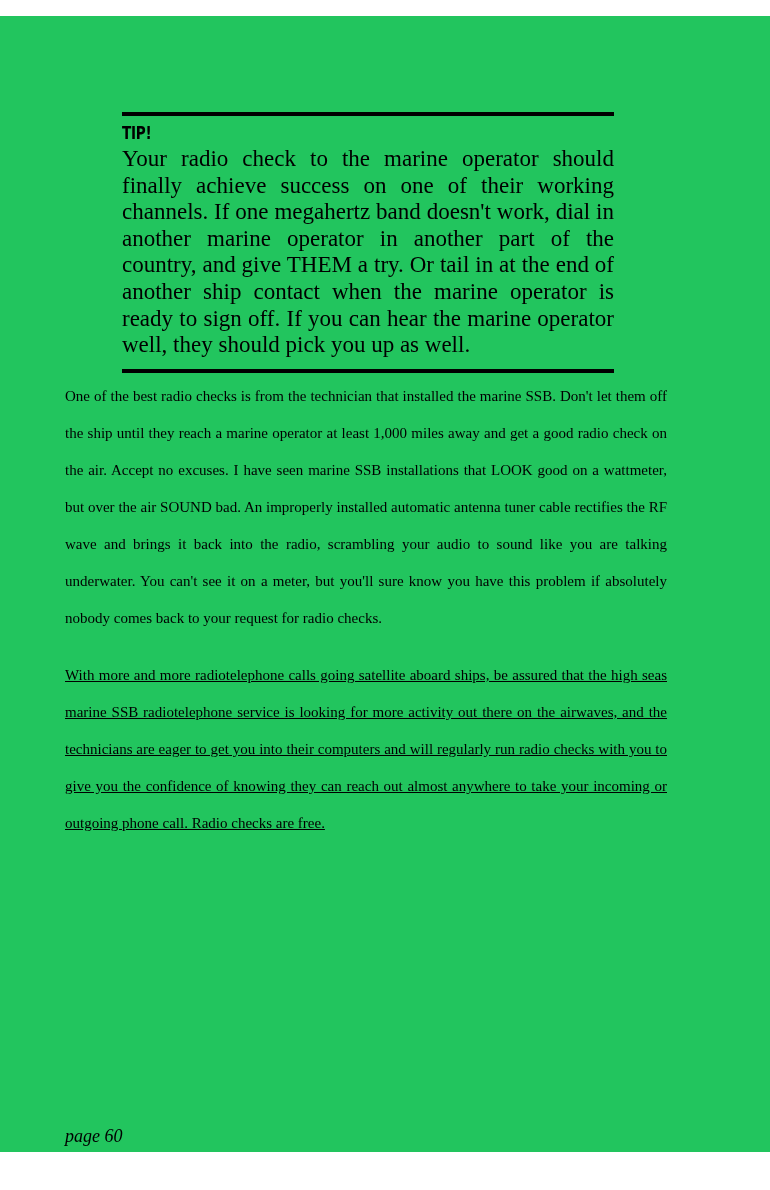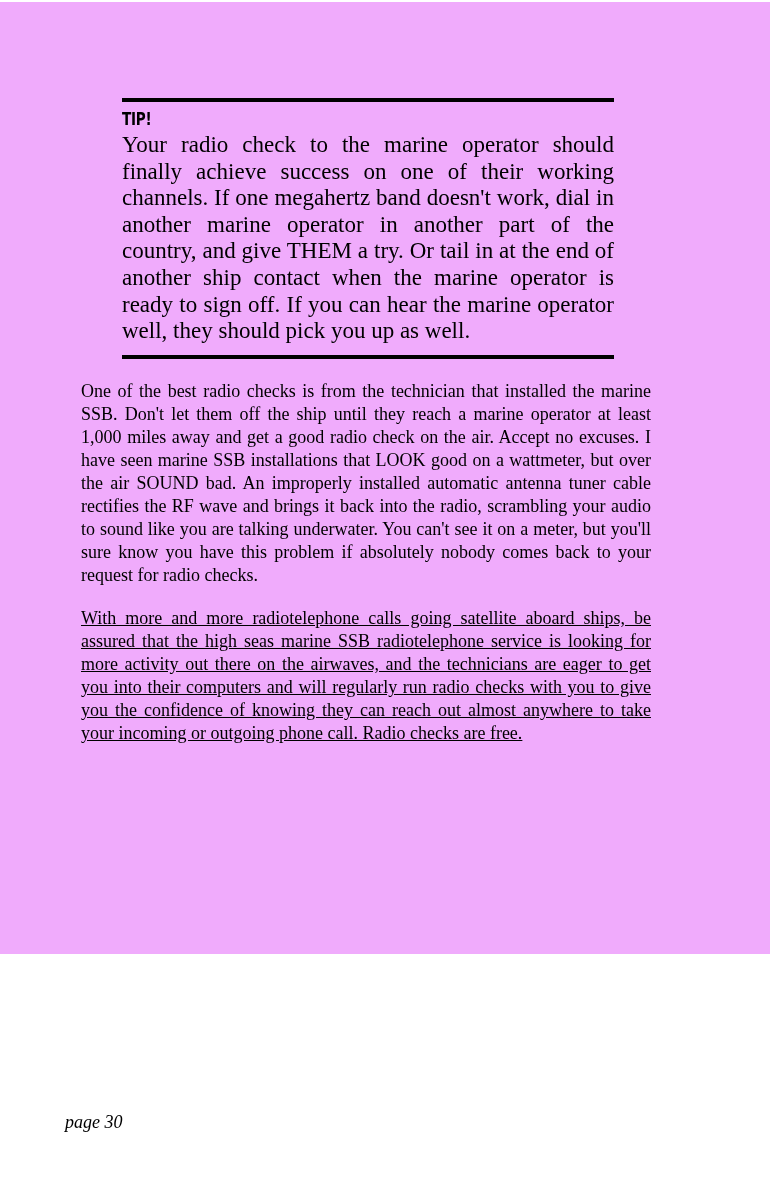--- a/index.html
+++ b/index.html
@@ -14,24 +14,24 @@
     position: relative;
     overflow: hidden;
     font-family: "Liberation Serif", "DejaVu Serif", serif;
     color: #000000;
     -webkit-font-smoothing: antialiased;
   }
 
   .page {
     position: absolute;
     left: 0;
-    top: 2px;
+    top: 16px;
     width: 770px;
-    height: 952px;
-    background: #f0abfc;
+    height: 1136px;
+    background: #22c55e;
   }
 
   
   .tip-box {
     position: absolute;
     left: 122px;
     top: 96px;
     width: 492px;
   }
   .tip-rule {
@@ -69,25 +69,25 @@
 
   
   .body-col {
     position: absolute;
     left: 65px;
     top: 362px;
     width: 602px;
   }
   .para {
     font-family: "Liberation Serif", "DejaVu Serif", serif;
-    font-size: 18px;
-    line-height: 23px;
+    font-size: 15px;
+    line-height: 37px;
     text-align: justify;
     text-justify: inter-word;
-    margin: 16px;
+    margin: 0;
     color: #000000;
   }
   .para + .para {
     margin-top: 20px;
     text-decoration: underline;
   }
 
   
   .page-footer {
     position: absolute;
@@ -110,15 +110,15 @@
     <h2 class="tip-heading">TIP!</h2>
     <p class="tip-text">Your radio check to the marine operator should finally achieve success on one of their working channels. If one megahertz band doesn't work, dial in another marine operator in another part of the country, and give THEM a try. Or tail in at the end of another ship contact when the marine operator is ready to sign off. If you can hear the marine operator well, they should pick you up as well.</p>
     <div class="tip-rule tip-rule-bottom"></div>
   </section>
 
   <article class="body-col">
     <p class="para">One of the best radio checks is from the technician that installed the marine SSB. Don't let them off the ship until they reach a marine operator at least 1,000 miles away and get a good radio check on the air. Accept no excuses. I have seen marine SSB installations that LOOK good on a wattmeter, but over the air SOUND bad. An improperly installed automatic antenna tuner cable rectifies the RF wave and brings it back into the radio, scrambling your audio to sound like you are talking underwater. You can't see it on a meter, but you'll sure know you have this problem if absolutely nobody comes back to your request for radio checks.</p>
     <p class="para">With more and more radiotelephone calls going satellite aboard ships, be assured that the high seas marine SSB radiotelephone service is looking for more activity out there on the airwaves, and the technicians are eager to get you into their computers and will regularly run radio checks with you to give you the confidence of knowing they can reach out almost anywhere to take your incoming or outgoing phone call. Radio checks are free.</p>
   </article>
 
-  <div class="page-footer">page 30</div>
+  <div class="page-footer">page 60</div>
 
 </div>
 
 </body></html>

